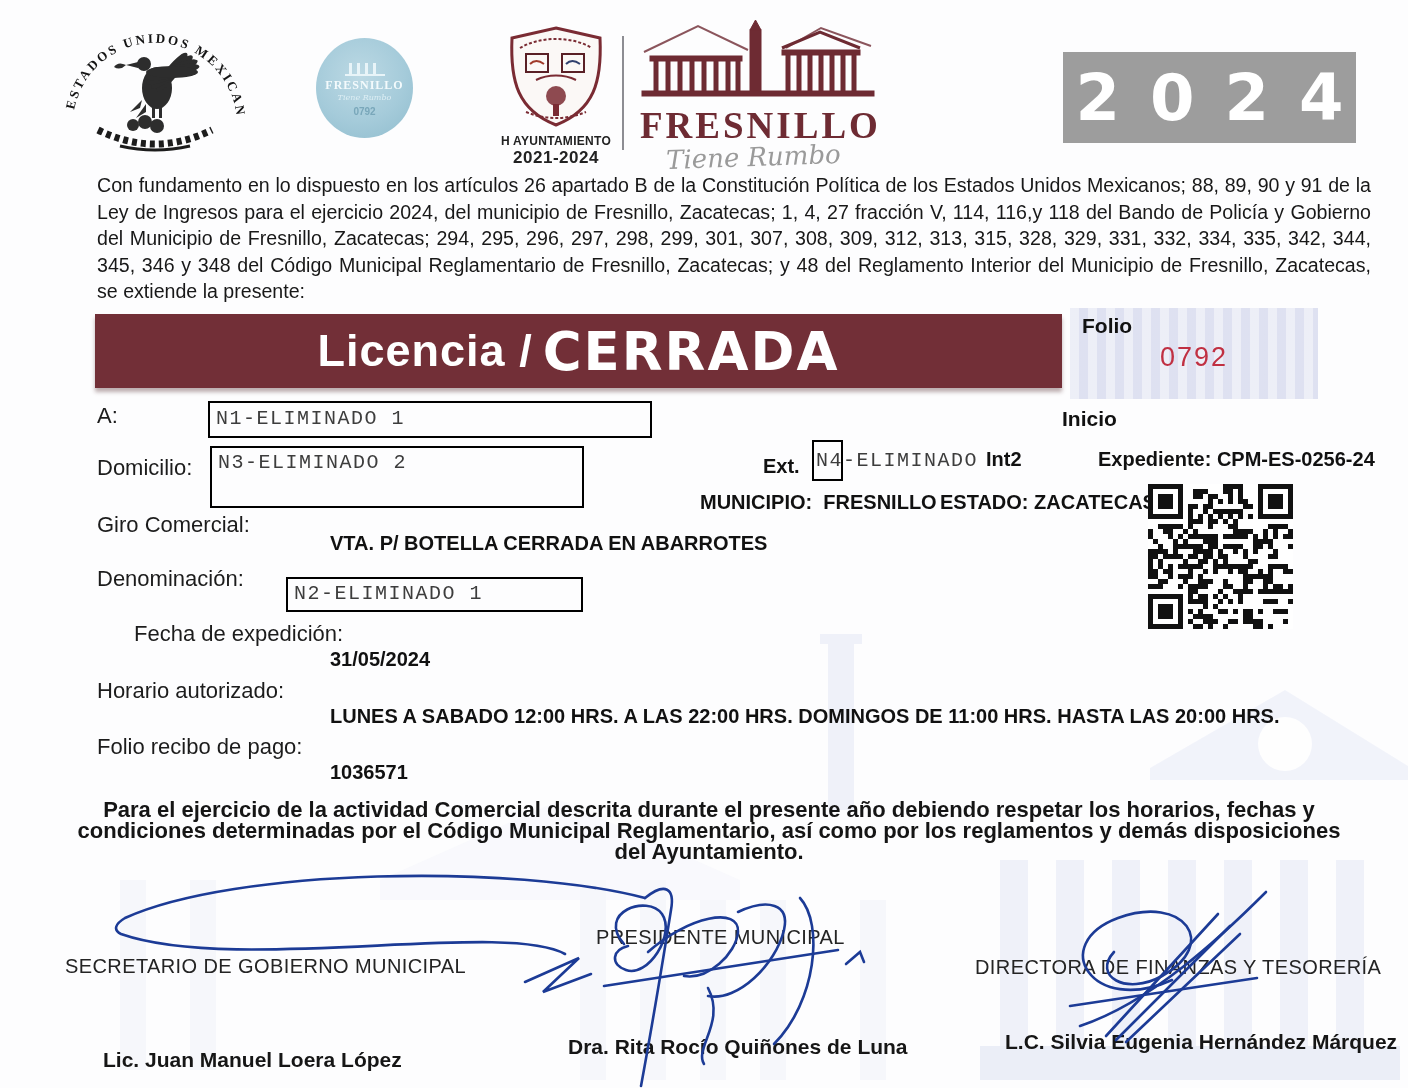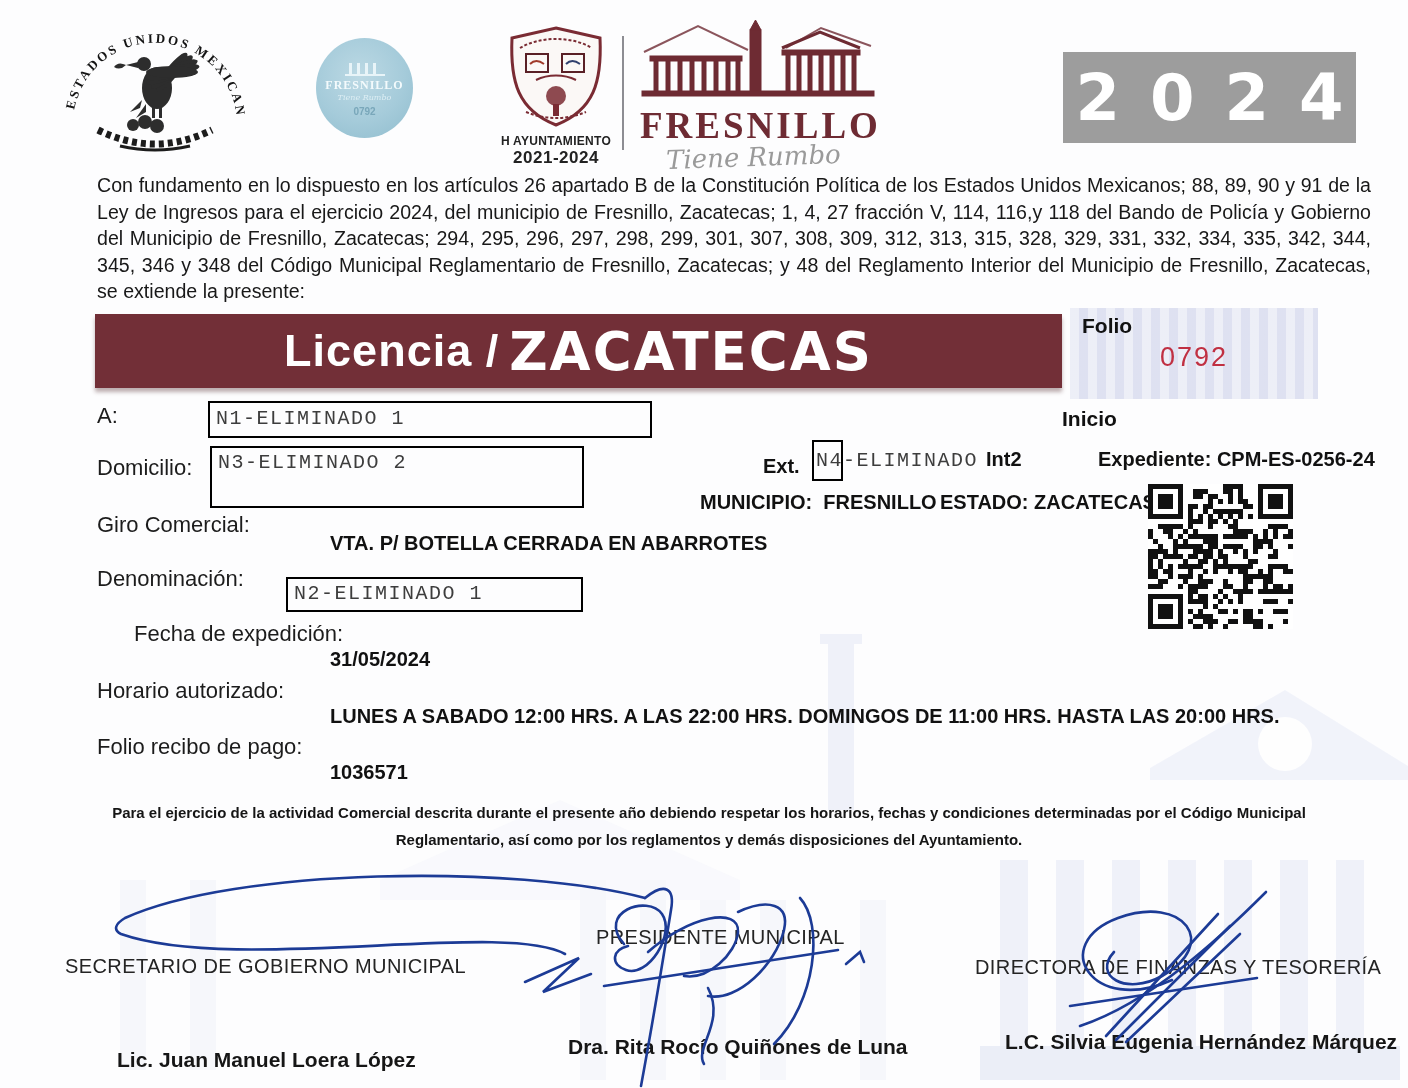--- a/index.html
+++ b/index.html
@@ -68,21 +68,21 @@
   .bval{font-size:20px;font-weight:bold;color:#111;}
   .redact{
     font-family:"Liberation Mono","DejaVu Sans Mono",monospace;
     font-size:20px;color:#3d3d3d;letter-spacing:1.5px;white-space:nowrap;
   }
   .fbox{border:2px solid #000;background:transparent;}
   .qr{left:1148px;top:484px;width:145px;height:145px;background:#fff;}
   
   .footnote{
     left:64px;top:799px;width:1290px;text-align:center;
-    font-size:15px;font-weight:bold;line-height:27px;color:#151515;
+    font-size:22px;font-weight:bold;line-height:21px;color:#151515;
   }
   .motto{left:460px;top:872px;width:500px;text-align:center;font-size:21px;font-weight:bold;font-style:italic;color:#1b1b1b;}
   .sig-title{font-size:20px;color:#242424;letter-spacing:0.4px;white-space:nowrap;}
   .sig-name{font-size:21px;font-weight:bold;color:#161616;white-space:nowrap;}
   svg.signature{pointer-events:none;}
   .wm{pointer-events:none;}
   .z1{z-index:1;} .z2{z-index:2;} .z0{z-index:0;}
 </style>
 </head>
 <body>
@@ -204,21 +204,21 @@
     <div class="logo-name">FRESNILLO</div>
     <div class="logo-tag">Tiene Rumbo</div>
   </div>
 
   <div class="abs year-badge z1">2024</div>
 
   <div class="abs legal z1">Con fundamento en lo dispuesto en los artículos 26 apartado B de la Constitución Política de los Estados Unidos Mexicanos; 88, 89, 90 y 91 de la Ley de Ingresos para el ejercicio 2024, del municipio de Fresnillo, Zacatecas; 1, 4, 27 fracción V, 114, 116,y 118 del Bando de Policía y Gobierno del Municipio de Fresnillo, Zacatecas; 294, 295, 296, 297, 298, 299, 301, 307, 308, 309, 312, 313, 315, 328, 329, 331, 332, 334, 335, 342, 344, 345, 346 y 348 del Código Municipal Reglamentario de Fresnillo, Zacatecas; y 48 del Reglamento Interior del Municipio de Fresnillo, Zacatecas, se extiende la presente:</div>
 
   <div class="abs banner z1">
     <span class="lic">Licencia /</span>
-    <span class="com">ZACATECAS</span>
+    <span class="com">CERRADA</span>
   </div>
   <div class="abs folio-box z1">
     <div class="folio-label">Folio</div>
     <div class="folio-value">0792</div>
   </div>
 
   <div class="abs lbl z1" style="left:97px;top:403px;">A:</div>
   <div class="abs fbox z1" style="left:208px;top:401px;width:440px;height:33px;">
     <div class="redact" style="padding:4px 0 0 6px;">N1-ELIMINADO 1</div>
   </div>
@@ -572,21 +572,21 @@
   <div class="abs lbl z1" style="left:97px;top:678px;">Horario autorizado:</div>
   <div class="abs bval z1" style="left:330px;top:705px;white-space:nowrap;">LUNES A SABADO 12:00 HRS. A LAS 22:00 HRS. DOMINGOS DE 11:00 HRS. HASTA LAS 20:00 HRS.</div>
 
   <div class="abs lbl z1" style="left:97px;top:734px;">Folio recibo de pago:</div>
   <div class="abs bval z1" style="left:330px;top:761px;">1036571</div>
 
   <div class="abs footnote z1">Para el ejercicio de la actividad Comercial descrita durante el presente año debiendo respetar los horarios, fechas y condiciones determinadas por el Código Municipal Reglamentario, así como por los reglamentos y demás disposiciones del Ayuntamiento.</div>
 
 
   <div class="abs sig-title z1" style="left:65px;top:955px;">SECRETARIO DE GOBIERNO MUNICIPAL</div>
-  <div class="abs sig-name z1" style="left:117px;top:1048px;">Lic. Juan Manuel Loera  López</div>
+  <div class="abs sig-name z1" style="left:103px;top:1048px;">Lic. Juan Manuel Loera  López</div>
 
   <div class="abs sig-title z1" style="left:596px;top:926px;">PRESIDENTE MUNICIPAL</div>
   <div class="abs sig-name z1" style="left:568px;top:1035px;">Dra. Rita Rocío Quiñones de Luna</div>
 
   <div class="abs sig-title z1" style="left:975px;top:956px;">DIRECTORA DE FINANZAS Y TESORERÍA</div>
   <div class="abs sig-name z1" style="left:1005px;top:1030px;">L.C. Silvia Eugenia Hernández Márquez</div>
 
   <svg class="abs signature z2" style="left:85px;top:862px;" width="610" height="226" viewBox="0 0 610 226">
     <g fill="none" stroke="#1c3b96" stroke-width="2.6" stroke-linecap="round">
       <path d="M 560,36 C 430,2 150,6 40,56 C 30,62 28,68 36,72 C 150,112 420,58 480,92"></path>

